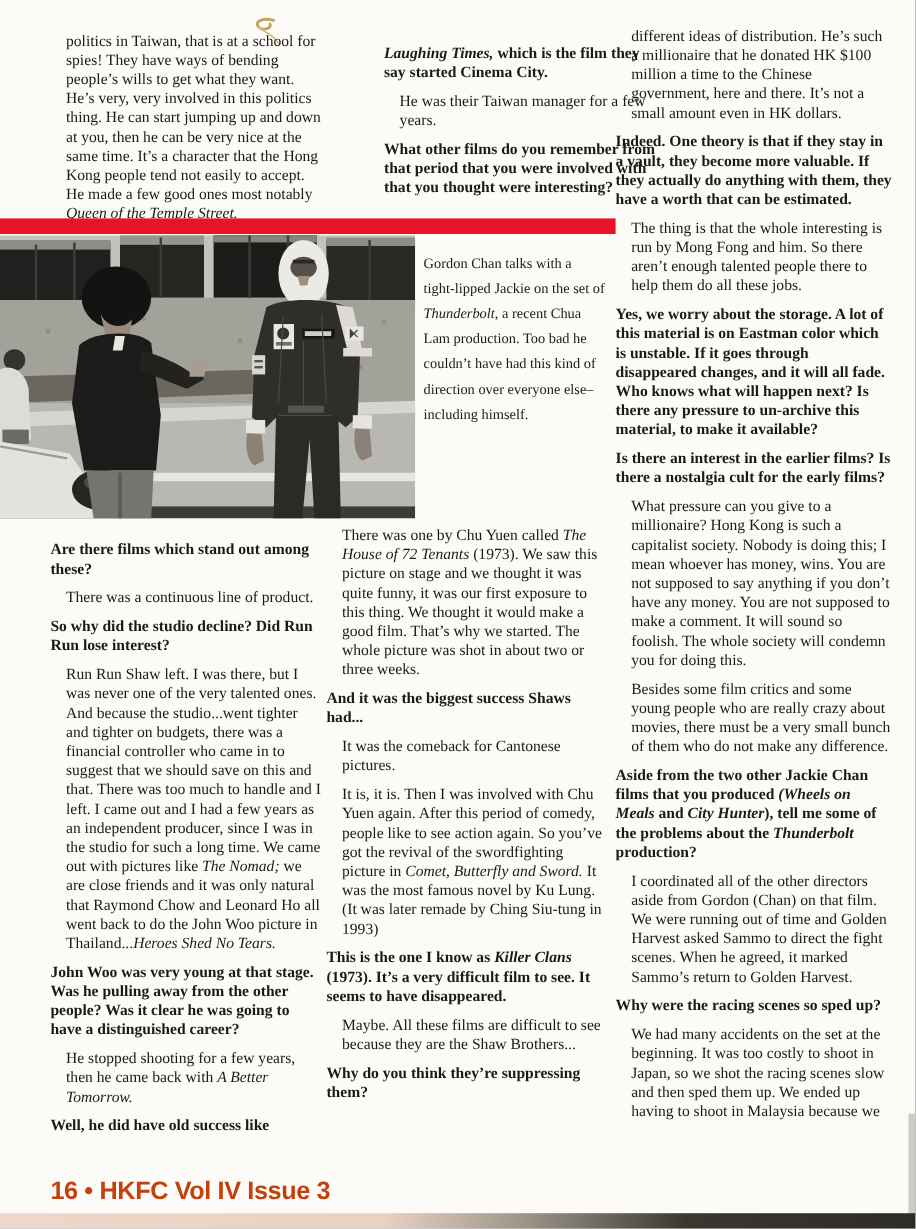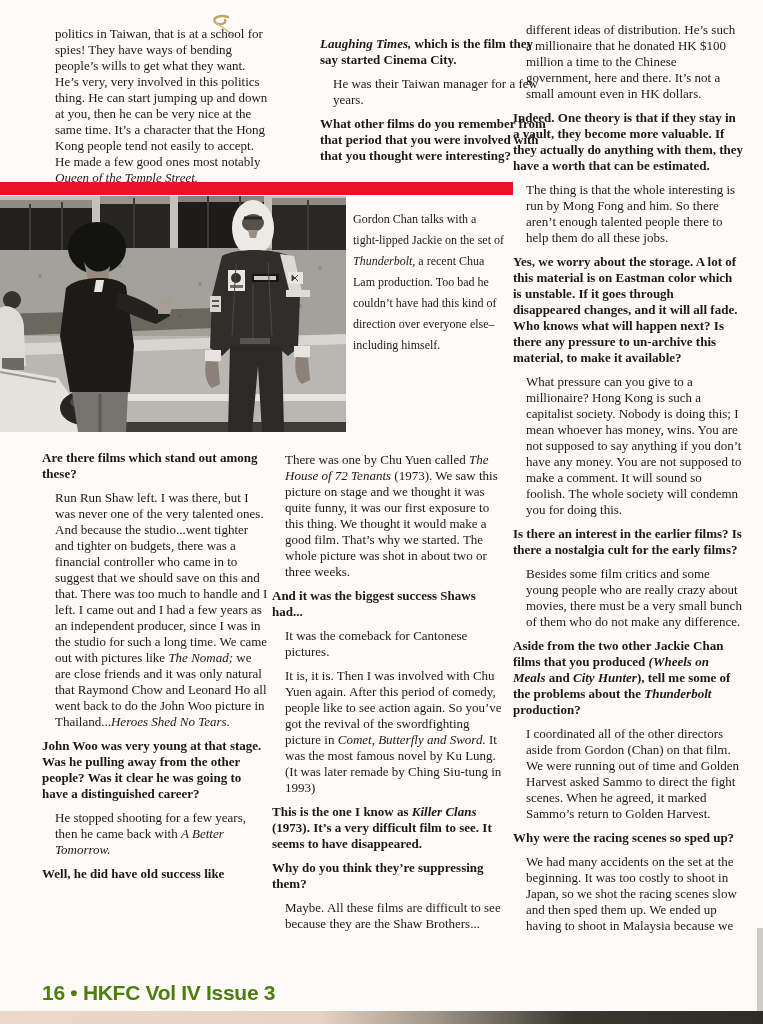--- a/index.html
+++ b/index.html
@@ -14,21 +14,21 @@
   .answer{padding-left:13px;}
   .it{font-style:italic;}
   .caption-col .blk{
     font-size:12px;line-height:21px;font-weight:normal;padding-left:0;
   }
   .redbar{position:absolute;left:0;top:182px;width:513px;height:13px;background:#ea1226;}
   .photo{position:absolute;left:0;top:196px;width:346px;height:236px;}
   .footer{
     position:absolute;left:42px;top:981px;
     font-family:"Liberation Sans", sans-serif;font-weight:bold;
-    font-size:21px;letter-spacing:-0.3px;color:#4d7c0f;
+    font-size:21px;letter-spacing:-0.3px;color:#c2410c;
   }
   .squiggle{position:absolute;left:202px;top:12px;width:34px;height:28px;}
   .scan-bottom{
     position:absolute;left:0;top:1011px;width:763px;height:13px;
     background:linear-gradient(90deg,#ecd8ca 0%,#e7d2c3 42%,#9a9185 58%,#3a372f 75%,#2e2c26 100%);
   }
   .scan-right{position:absolute;right:0;top:928px;width:6px;height:96px;background:#cfccc5;}
 </style>
 </head>
 <body>
@@ -48,22 +48,22 @@
       <p class="blk question"><span class="it">Laughing Times,</span><span> which is the film they say started Cinema City.</span></p>
       <p class="blk answer"><span>He was their Taiwan manager for a few years.</span></p>
       <p class="blk question"><span>What other films do you remember from that period that you were involved with that you thought were interesting?</span></p>
     </div>
 
   <div class="col" style="left:513px;top:22px;width:231px;">
       <p class="blk answer"><span>different ideas of distribution.  He’s such a millionaire that he donated HK $100 million a time to the Chinese government, here and there.  It’s not a small amount even in HK dollars.</span></p>
       <p class="blk question"><span>Indeed.  One theory is that if they stay in a vault, they become more valuable.  If they actually do anything with them, they have a worth that can be estimated.</span></p>
       <p class="blk answer"><span>The thing is that the whole interesting is run by Mong Fong and him.  So there aren’t enough talented people there to help them do all these jobs.</span></p>
       <p class="blk question"><span>Yes, we worry about the storage.  A lot of this material is on Eastman color which is unstable.  If it goes through disappeared changes, and it will all fade.  Who knows what will happen next?  Is there any pressure to un-archive this material, to make it available?</span></p>
+      <p class="blk question"><span>Is there an interest in the earlier films?  Is there a nostalgia cult for the early films?</span></p>
       <p class="blk answer"><span>What pressure can you give to a millionaire?  Hong Kong is such a capitalist society. Nobody is doing this; I mean whoever has money, wins.  You are not supposed to say anything if you don’t have any money.  You are not supposed to make a comment.  It will sound so foolish.  The whole society will condemn you for doing this.</span></p>
-      <p class="blk question"><span>Is there an interest in the earlier films?  Is there a nostalgia cult for the early films?</span></p>
       <p class="blk answer"><span>Besides some film critics and some young people who are really crazy about movies, there must be a very small bunch of them who do not make any difference.</span></p>
       <p class="blk question"><span>Aside from the two other Jackie Chan films that you produced </span><span class="it">(Wheels on Meals</span><span> and </span><span class="it">City Hunter</span><span>), tell me some of the problems about the </span><span class="it">Thunderbolt</span><span> production?</span></p>
       <p class="blk answer"><span>I coordinated all of the other directors aside from Gordon (Chan) on that film. We were running out of time and Golden Harvest asked Sammo to direct the fight scenes.  When he agreed, it marked Sammo’s return to Golden Harvest.</span></p>
       <p class="blk question"><span>Why were the racing scenes so sped up?</span></p>
       <p class="blk answer"><span>We had many accidents on the set at the beginning.  It was too costly to shoot in Japan, so we shot the racing scenes slow and then sped them up.  We ended up having to shoot in Malaysia because we</span></p>
     </div>
 
   <div class="redbar"></div>
 
   <svg class="photo" viewBox="0 0 346 236" preserveAspectRatio="none">
@@ -161,33 +161,35 @@
       <rect x="240" y="142" width="30" height="6" fill="#55544d"></rect>
     </g>
   </svg>
 
   <div class="col caption-col" style="left:353px;top:209px;width:152px;">
       <p class="blk caption"><span>Gordon Chan talks with a tight-lipped Jackie on the set of </span><span class="it">Thunderbolt</span><span>, a recent Chua Lam production. Too bad he couldn’t have had this kind of direction over everyone else–including himself.</span></p>
     </div>
 
   <div class="col" style="left:42px;top:450px;width:228px;">
       <p class="blk question"><span>Are there films which stand out among these?</span></p>
+      <p class="blk answer"><span>There was a continuous line of product.</span></p>
+      <p class="blk question"><span>So why did the studio decline?  Did Run Run lose interest?</span></p>
       <p class="blk answer"><span>Run Run Shaw left.  I was there, but I was never one of the very talented ones.  And because the studio...went tighter and tighter on budgets, there was a financial controller who came in to suggest that we should save on this and that.  There was too much to handle and I left.  I came out and I had a few years as an independent producer, since I was in the studio for such a long time.  We came out with pictures like </span><span class="it">The Nomad;</span><span> we are close friends and it was only natural that Raymond Chow and Leonard Ho all went back to do the John Woo picture in Thailand...</span><span class="it">Heroes Shed No Tears.</span></p>
       <p class="blk question"><span>John Woo was very young at that stage. Was he pulling away from the other people?  Was it clear he was going to have a distinguished career?</span></p>
       <p class="blk answer"><span>He stopped shooting for a few years, then he came back with </span><span class="it">A Better Tomorrow.</span></p>
       <p class="blk question"><span>Well, he did have old success like</span></p>
     </div>
 
-  <div class="col" style="left:272px;top:452px;width:232px;">
+  <div class="col" style="left:272px;top:438px;width:232px;">
       <p class="blk answer"><span>There was one by Chu Yuen called </span><span class="it">The House of 72 Tenants</span><span> (1973).  We saw this picture on stage and we thought it was quite funny, it was our first exposure to this thing.  We thought it would make a good film.  That’s why we started.  The whole picture was shot in about two or three weeks.</span></p>
       <p class="blk question"><span>And it was the biggest success Shaws had...</span></p>
       <p class="blk answer"><span>It was the comeback for Cantonese pictures.</span></p>
       <p class="blk answer"><span>It is, it is.  Then I was involved with Chu Yuen again.  After this period of comedy, people like to see action again.  So you’ve got the revival of the swordfighting picture in </span><span class="it">Comet, Butterfly and Sword.</span><span>  It was the most famous novel by Ku Lung.  (It was later remade by Ching Siu-tung in 1993)</span></p>
       <p class="blk question"><span>This is the one I know as </span><span class="it">Killer Clans</span><span> (1973).  It’s a very difficult film to see.  It seems to have disappeared.</span></p>
+      <p class="blk answer"><span>Maybe.  All these films are difficult to see because they are the Shaw Brothers...</span></p>
       <p class="blk question"><span>Why do you think they’re suppressing them?</span></p>
-      <p class="blk answer"><span>Maybe.  All these films are difficult to see because they are the Shaw Brothers...</span></p>
     </div>
 
   <div class="footer">16 • HKFC Vol IV Issue 3</div>
 
   <div class="scan-right"></div>
   <div class="scan-bottom"></div>
 </div>
 
 </body></html>

